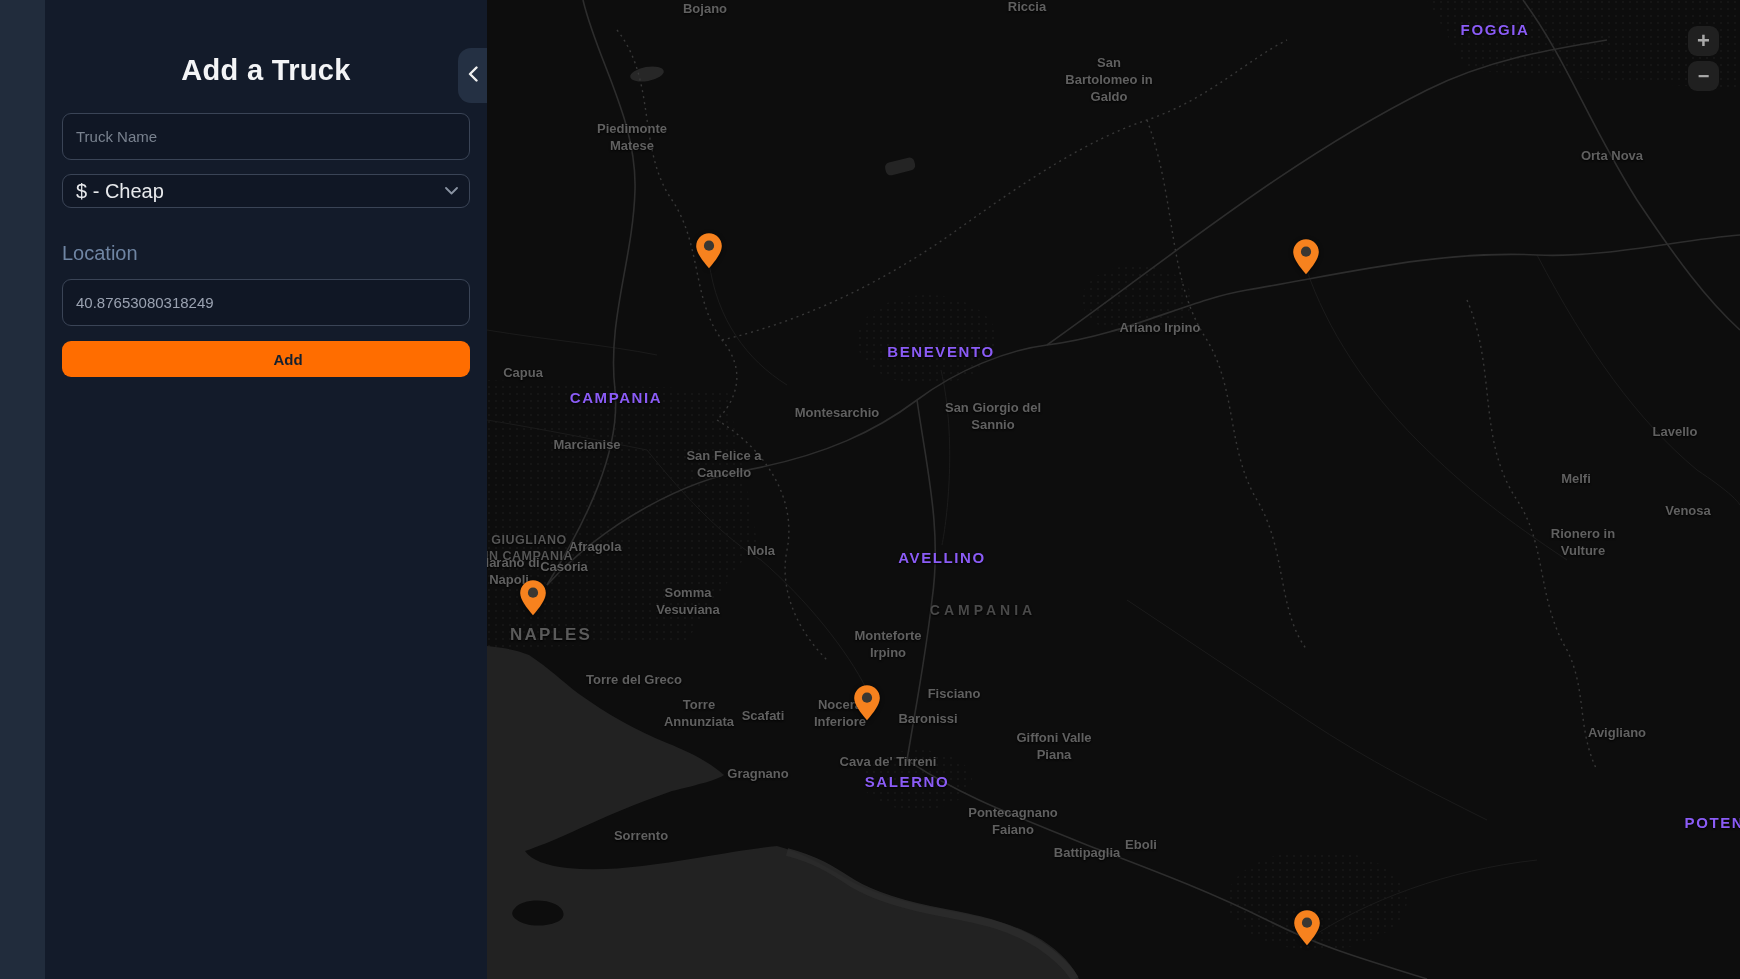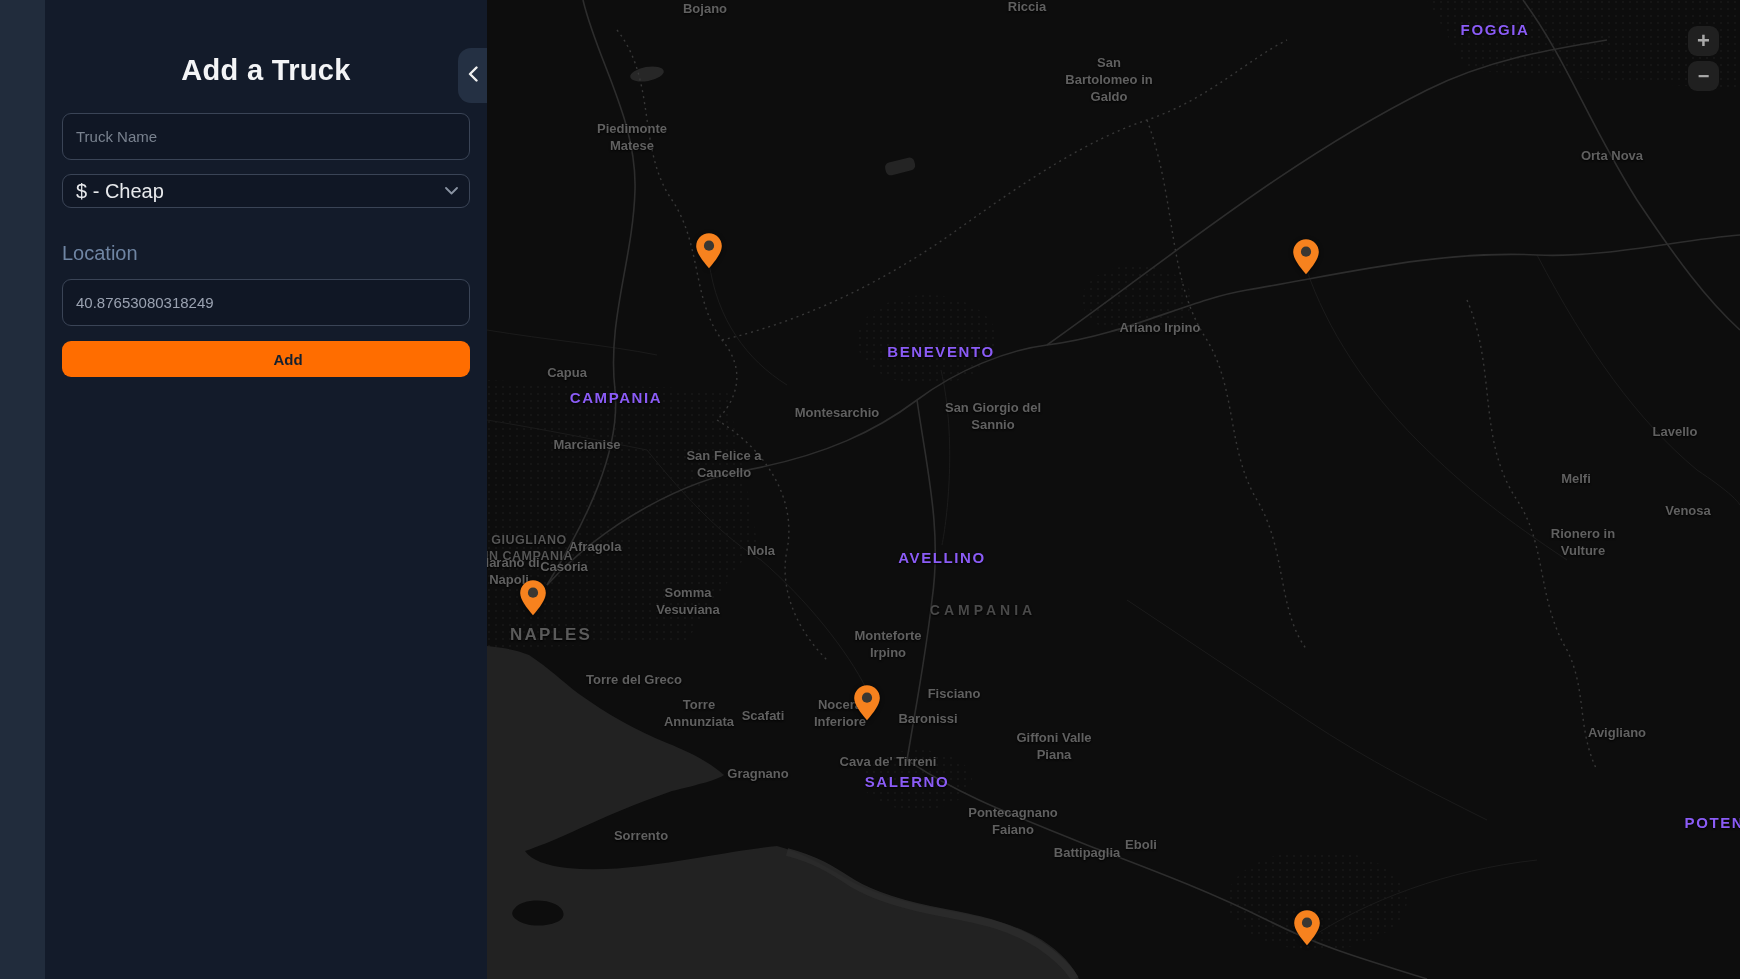--- a/index.html
+++ b/index.html
@@ -169,21 +169,21 @@
         <div class="map-label town" style="left: 540px; top: 7px;">Riccia</div>
         <div class="map-label city" style="left: 1008px; top: 30px;">FOGGIA</div>
         <div class="map-label town" style="left: 622px; top: 80px;">San
 Bartolomeo in
 Galdo</div>
         <div class="map-label town" style="left: 145px; top: 138px;">Piedimonte
 Matese</div>
         <div class="map-label town" style="left: 1125px; top: 156px;">Orta Nova</div>
         <div class="map-label town" style="left: 673px; top: 328px;">Ariano Irpino</div>
         <div class="map-label city" style="left: 454px; top: 352px;">BENEVENTO</div>
-        <div class="map-label town" style="left: 36px; top: 373px; margin-left: 44px;">Capua</div>
+        <div class="map-label town" style="left: 36px; top: 373px;">Capua</div>
         <div class="map-label city" style="left: 129px; top: 398px;">CAMPANIA</div>
         <div class="map-label town" style="left: 350px; top: 413px;">Montesarchio</div>
         <div class="map-label town" style="left: 506px; top: 417px;">San Giorgio del
 Sannio</div>
         <div class="map-label town" style="left: 1188px; top: 432px;">Lavello</div>
         <div class="map-label town" style="left: 100px; top: 445px;">Marcianise</div>
         <div class="map-label town" style="left: 237px; top: 465px;">San Felice a
 Cancello</div>
         <div class="map-label town" style="left: 1089px; top: 479px;">Melfi</div>
         <div class="map-label town" style="left: 1201px; top: 511px;">Venosa</div>

